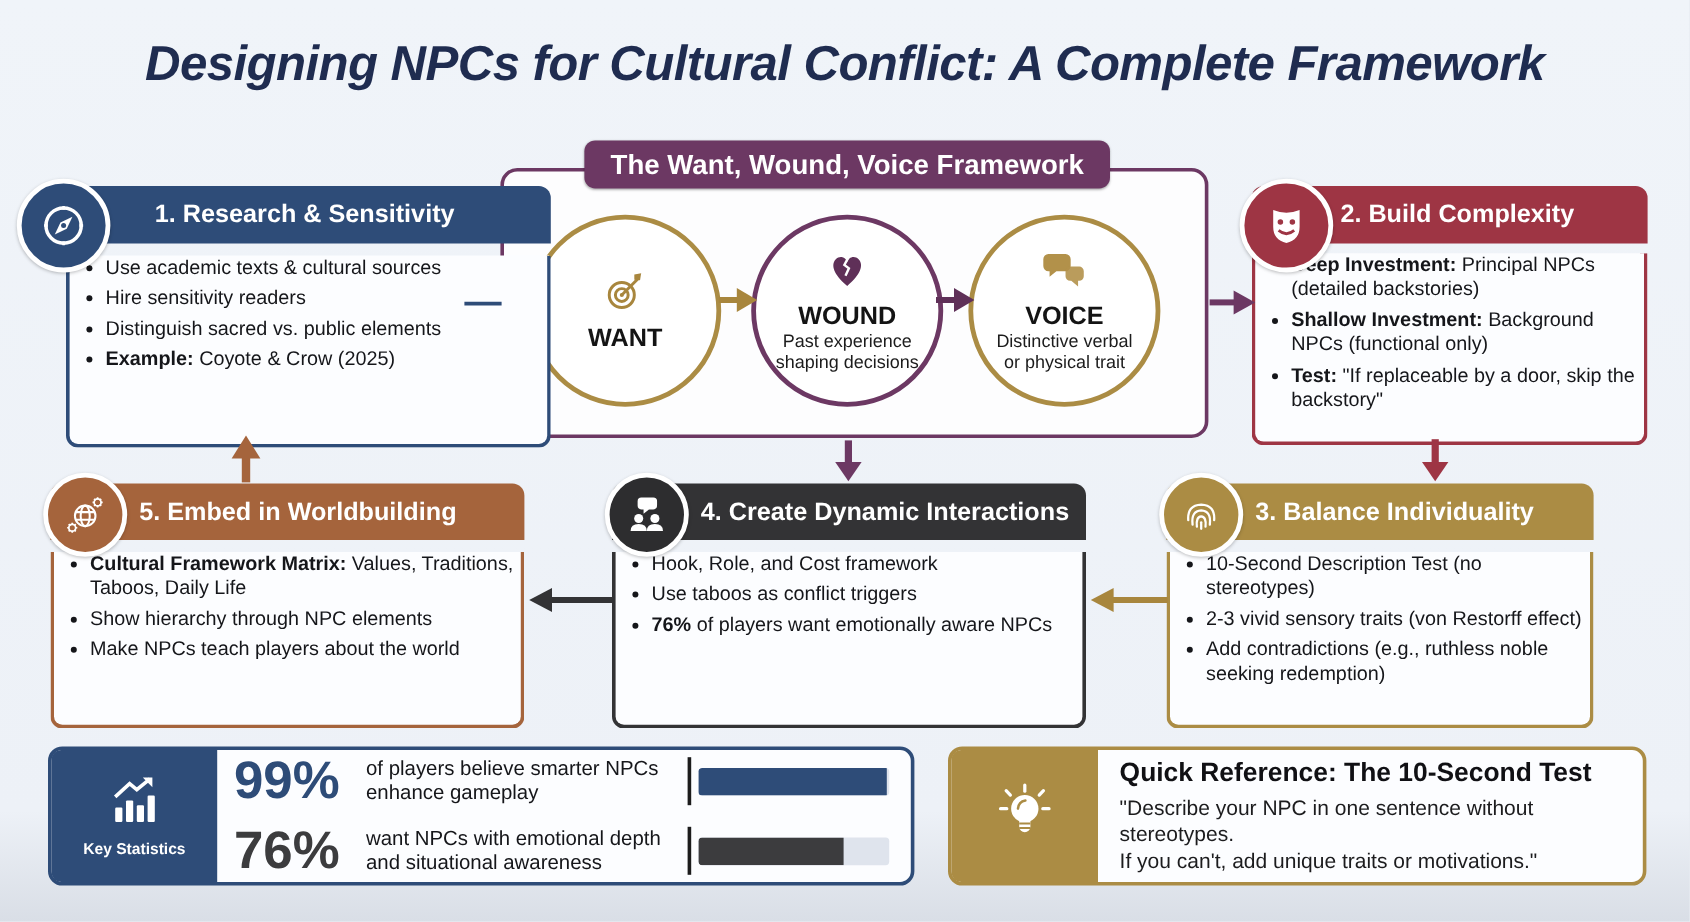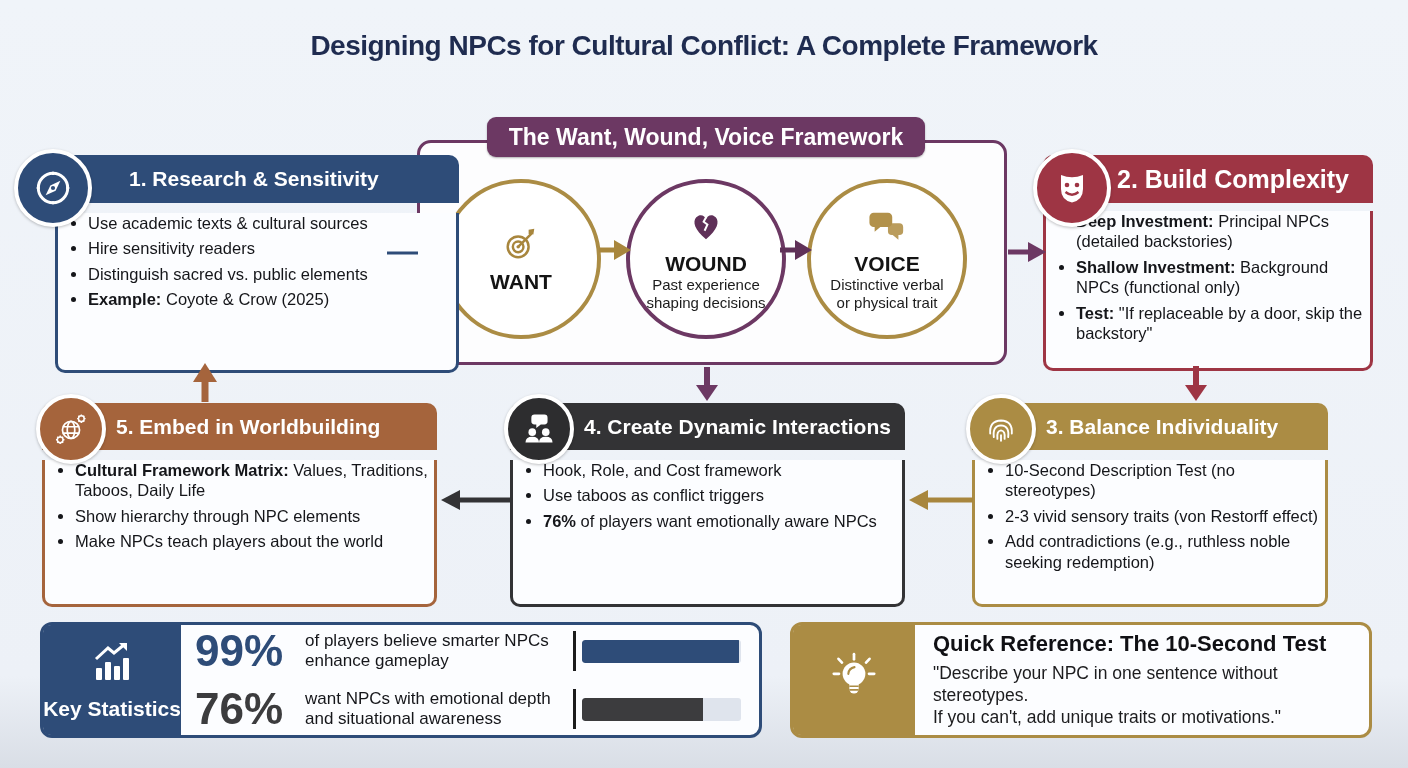--- a/index.html
+++ b/index.html
@@ -1,39 +1,39 @@
 <!DOCTYPE html>
 <html><head>
 <meta charset="utf-8">
 <style>
   html,body{margin:0;padding:0;}
   body{font-family:"Liberation Sans",sans-serif;background:#e7ebf1;}
   #canvas{position:relative;width:1408px;height:768px;background:linear-gradient(180deg,#f0f4f9 0%,#edf1f7 88%,#d9dee6 100%);overflow:hidden;}
 
-  .title{position:absolute;top:30px;left:0;right:0;text-align:center;font-size:28px;font-weight:800;color:#1f2c50;letter-spacing:-0.5px;}
+  .title{position:absolute;top:30px;left:0;right:0;text-align:center;font-size:41px;font-weight:800;color:#1f2c50;letter-spacing:-0.5px;font-style:italic;}
 
   
   .box{position:absolute;border-radius:12px;}
   .hdr{color:#fff;font-weight:800;display:flex;align-items:center;padding-left:74px;border-radius:10px 10px 0 0;box-sizing:border-box;}
   .body{background:#fcfdff;border-radius:0 0 10px 10px;box-sizing:border-box;border:3px solid;border-top:none;}
   .bullets{margin:10px 6px 0 4px;padding-left:26px;font-size:16.5px;line-height:1.24;color:#15161a;}
   .bullets li{margin-bottom:5px;}
   .bullets b{font-weight:800;}
 
   .badge{position:absolute;border-radius:50%;border:4px solid #fff;display:flex;align-items:center;justify-content:center;z-index:4;box-shadow:0 1px 3px rgba(0,0,0,.25);}
   .badge-lg{width:70px;height:70px;left:-10px;top:-6px;}
   .badge-sm{width:62px;height:62px;left:-6px;top:-9px;}
 
   
   .box-research{left:24px;top:155px;width:404px;padding-left:31px;}
   .box-research .hdr{background:#2e4c78;height:48px;font-size:21px;}
   .box-research .body{border-color:#2e4c78;height:160px;}
 
   .box-complexity{left:1043px;top:155px;width:330px;}
-  .box-complexity .hdr{background:#9e3544;height:48px;font-size:25px;}
+  .box-complexity .hdr{background:#9e3544;height:48px;font-size:21px;}
   .box-complexity .body{border-color:#9e3544;height:160px;}
   .box-complexity .bullets{margin-top:8px;}
 
   .box-individuality{left:972px;top:403px;width:356px;}
   .box-individuality .hdr{background:#ab8c44;height:47px;font-size:21px;}
   .box-individuality .body{border-color:#ab8c44;height:147px;}
 
   .box-interactions{left:510px;top:403px;width:395px;}
   .box-interactions .hdr{background:#333335;height:47px;font-size:21px;}
   .box-interactions .body{border-color:#333335;height:147px;}
@@ -47,21 +47,21 @@
   .fw-pill{position:absolute;left:487px;top:117px;width:438px;height:40px;background:#6c3863;border-radius:9px;color:#fff;font-weight:800;font-size:23px;display:flex;align-items:center;justify-content:center;z-index:5;box-shadow:0 1px 2px rgba(0,0,0,.3);}
   .node{position:absolute;top:36px;width:160px;height:160px;border-radius:50%;border:4px solid;background:#fff;box-sizing:border-box;display:flex;flex-direction:column;align-items:center;justify-content:center;text-align:center;}
   .node-want{left:21px;border-color:#ab8c44;}
   .node-wound{left:206px;border-color:#6c3863;}
   .node-voice{left:387px;border-color:#ab8c44;}
   .node-name{font-size:21px;font-weight:800;color:#141414;margin-top:3px;}
   .node-desc{font-size:15px;color:#1c1c1c;line-height:1.18;white-space:pre-line;width:132px;}
 
   
   .statsbox{position:absolute;left:40px;top:622px;width:722px;height:116px;background:#fcfdff;border:3px solid #2e4c78;border-radius:12px;box-sizing:border-box;display:flex;}
-  .stats-left{width:138px;background:#2e4c78;border-radius:8px 0 0 8px;display:flex;flex-direction:column;align-items:center;justify-content:center;gap:6px;color:#fff;font-weight:800;font-size:21px;flex:none;}
+  .stats-left{width:138px;background:#2e4c78;border-radius:8px 0 0 8px;display:flex;flex-direction:column;align-items:center;justify-content:center;gap:6px;color:#fff;font-weight:800;font-size:13px;flex:none;}
   .stats-rows{flex:1;display:flex;flex-direction:column;justify-content:center;gap:8px;padding:0 18px 0 14px;}
   .stat-row{display:flex;align-items:center;}
   .stat-value{font-size:44px;font-weight:800;width:110px;flex:none;}
   .v-navy{color:#2e4c78;} .v-dark{color:#3c3c3e;}
   .stat-text{font-size:17px;color:#15161a;line-height:1.15;white-space:pre-line;width:268px;flex:none;}
   .stat-bar{flex:1;display:flex;align-items:center;border-left:3px solid #1c1c1c;padding-left:6px;height:40px;}
   .track{width:100%;height:23px;background:#dfe4ed;border-radius:3px;overflow:hidden;}
   .fill{height:100%;border-radius:3px 0 0 3px;}
   .f-navy{background:#2e4c78;} .f-dark{background:#3c3c3e;}
 

